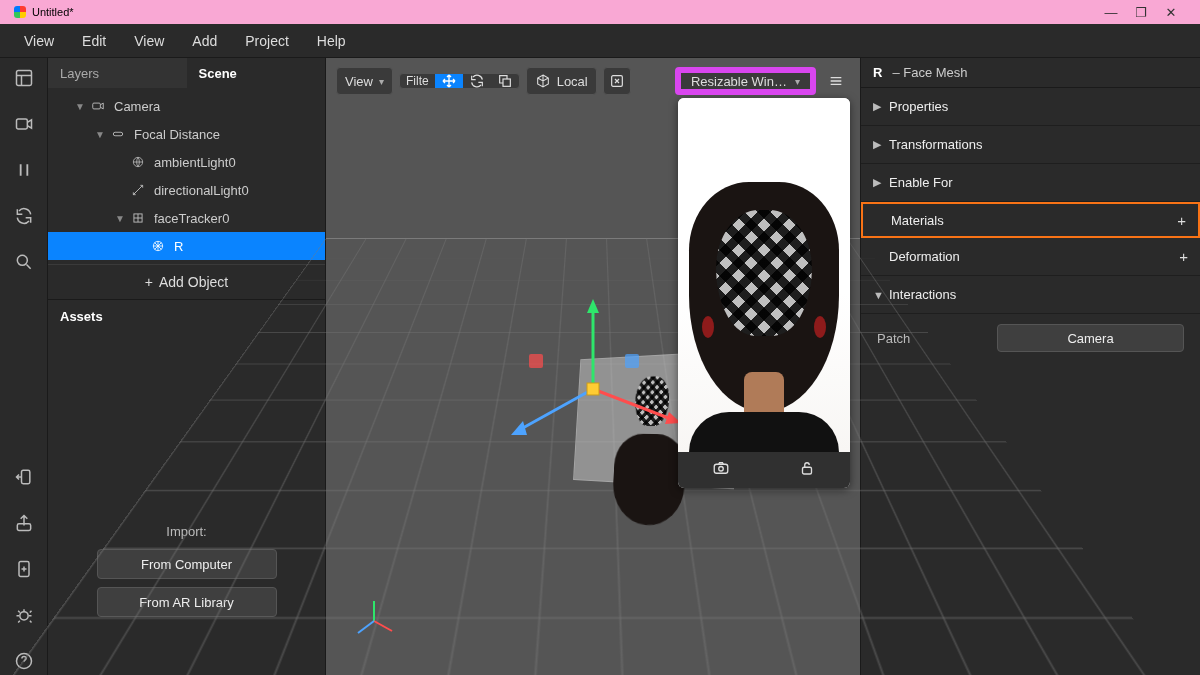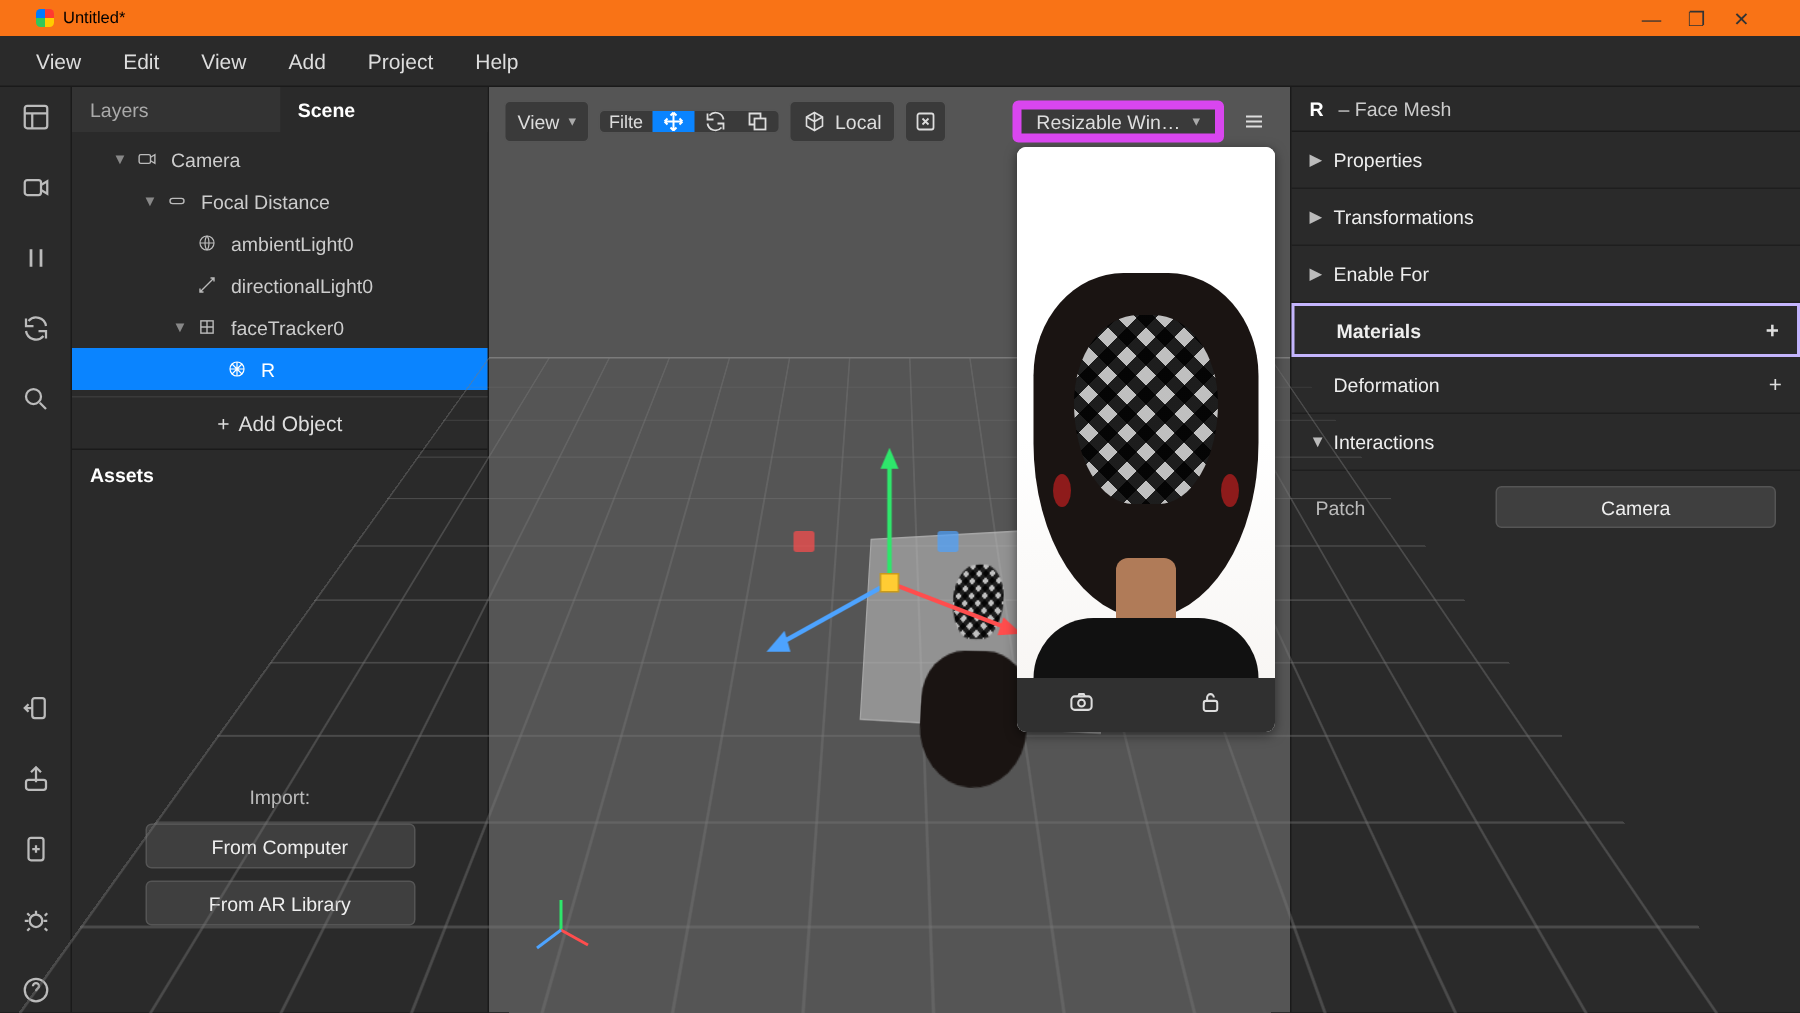--- a/index.html
+++ b/index.html
@@ -1,19 +1,19 @@
 <!DOCTYPE html>
 <html><head>
 <meta charset="utf-8">
 <style>
   * { box-sizing: border-box; margin: 0; padding: 0; font-family: -apple-system, "Segoe UI", sans-serif; }
   html, body { width: 1200px; height: 675px; overflow: hidden; background: #1c1c1c; color: #e0e0e0; }
 
   
-  .titlebar { height: 24px; background: #f97316; color: #000; display: flex; align-items: center; padding: 0 24px; font-size: 11px; }
+  .titlebar { height: 24px; background: #f9a8d4; color: #000; display: flex; align-items: center; padding: 0 14px; font-size: 11px; }
   .titlebar .spark-logo { width: 12px; height: 12px; margin-right: 6px; background: conic-gradient(#ff3b30 0 90deg,#ffcc00 90deg 180deg,#34c759 180deg 270deg,#007aff 270deg 360deg); border-radius: 3px; }
   .titlebar .spacer { flex: 1; }
   .titlebar .winbtn { width: 30px; text-align: center; font-size: 13px; color: #333; }
 
   
   .menubar { height: 34px; background: #2a2a2a; display: flex; align-items: center; padding: 0 10px; font-size: 14px; color: #ddd; border-bottom: 1px solid #1a1a1a; }
   .menubar .mi { padding: 0 14px; }
 
   
   .main { display: flex; height: calc(675px - 24px - 34px); }
@@ -99,21 +99,21 @@
 
   
   .inspector { width:340px; background:#2a2a2a; border-left:1px solid #1a1a1a; display:flex; flex-direction:column; font-size:13px;}
   .insp-head{height:30px;display:flex;align-items:center;padding:0 12px;color:#ccc;border-bottom:1px solid #1a1a1a;}
   .insp-head .objname{font-weight:600;color:#fff;margin-right:10px;}
   .accordion{}
   .sect{height:38px;display:flex;align-items:center;padding:0 12px;border-bottom:1px solid #1e1e1e;color:#eee;}
   .sect .arrow{width:16px;font-size:11px;color:#bbb;}
   .sect .grow{flex:1;}
   .sect .plus{color:#ddd;font-size:15px;}
-  .sect.highlight{border:2px solid #c4b5fd;height:36px;font-weight:bold;}
+  .sect.highlight{border:2px solid #f97316;height:36px;}
   .interactions-body{padding:10px 16px;display:flex;align-items:center;gap:10px;}
   .createbtn{flex:1;height:28px;background:#3f3f3f;border:1px solid #555;border-radius:4px;display:flex;align-items:center;justify-content:center;color:#eee;}
   .patchlabel{width:110px;color:#bbb;}
 </style>
 </head>
 <body>
 
 <div class="titlebar">
   <div class="spark-logo"></div>
   <span>Untitled*</span>

